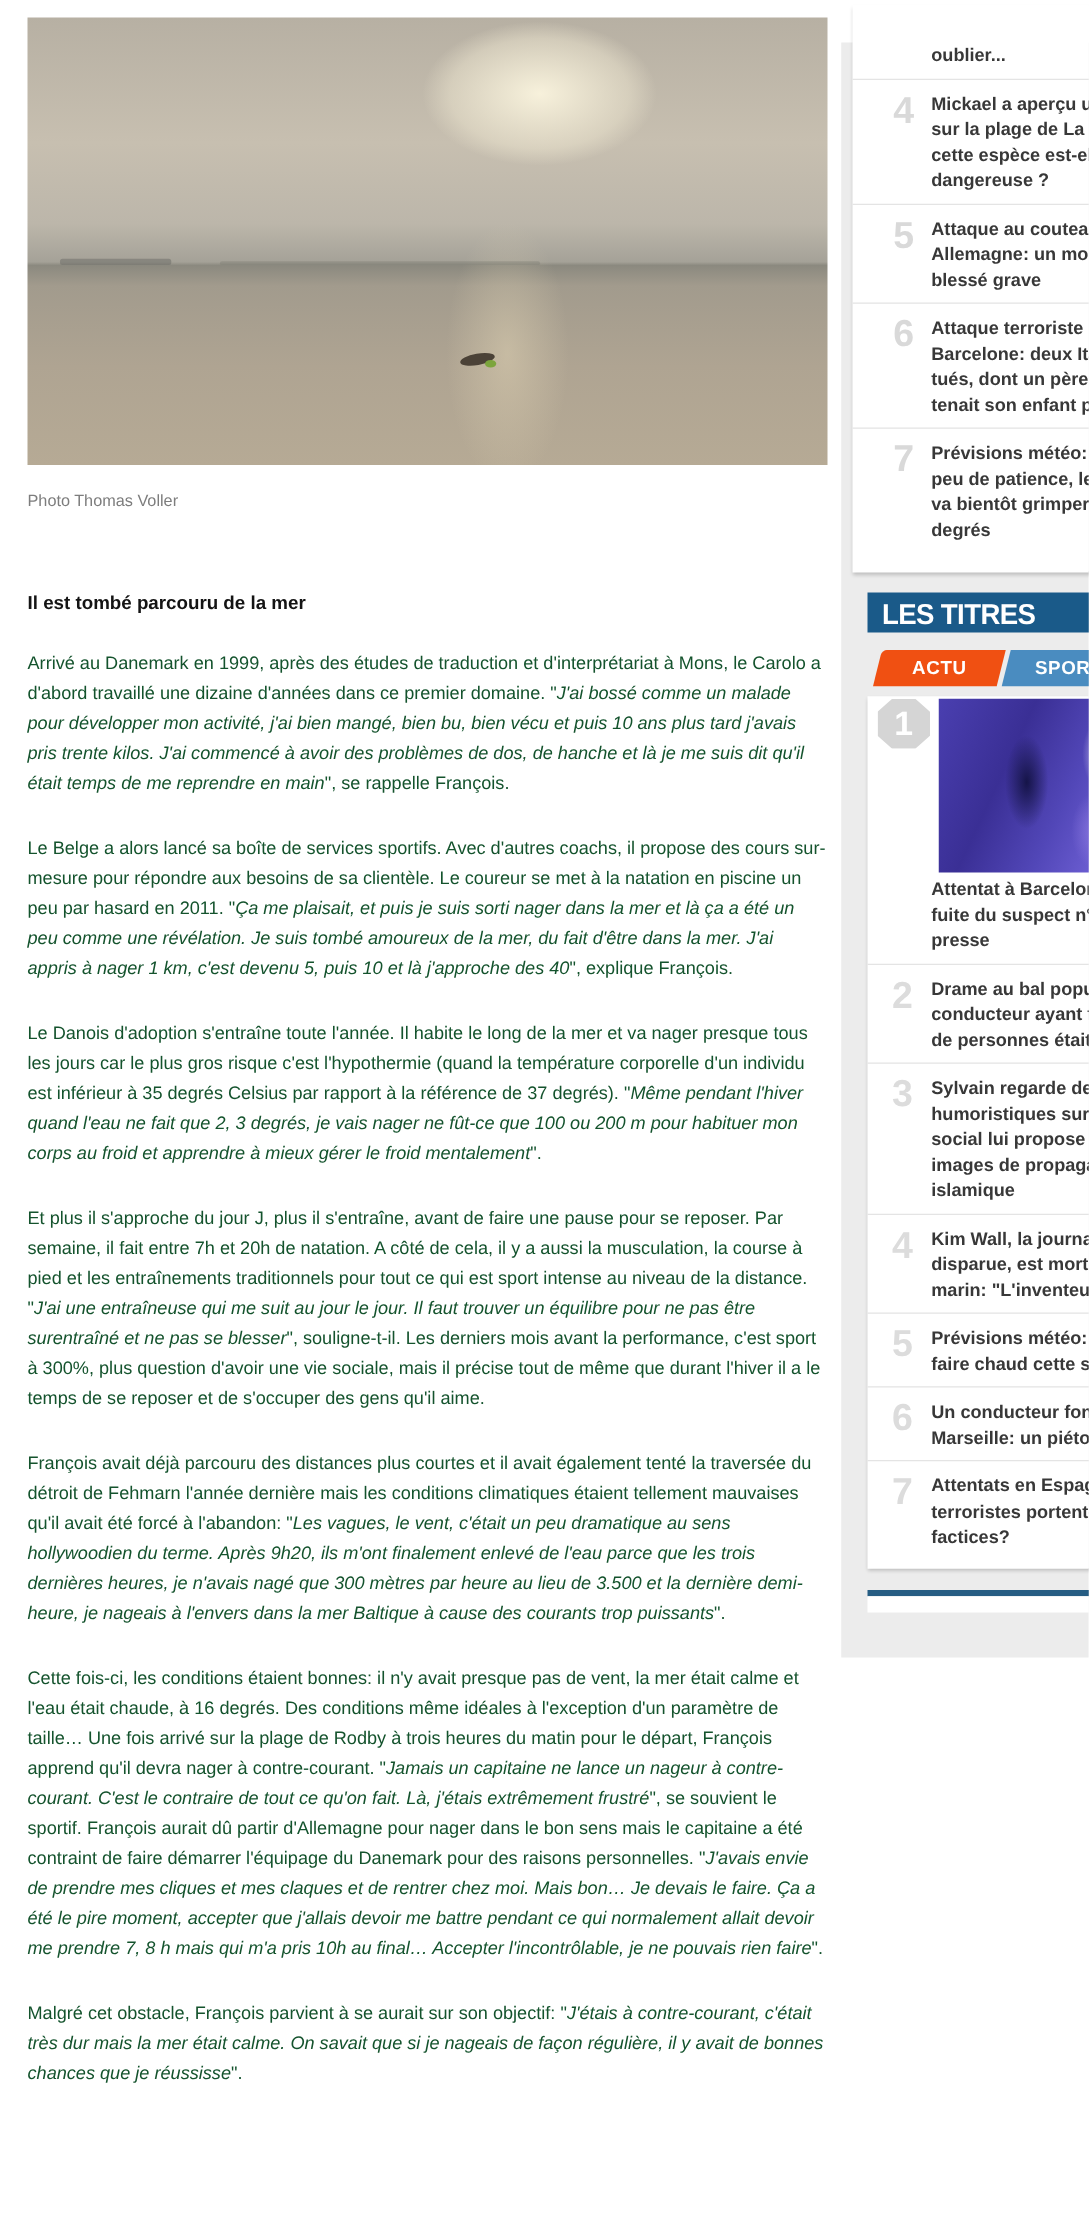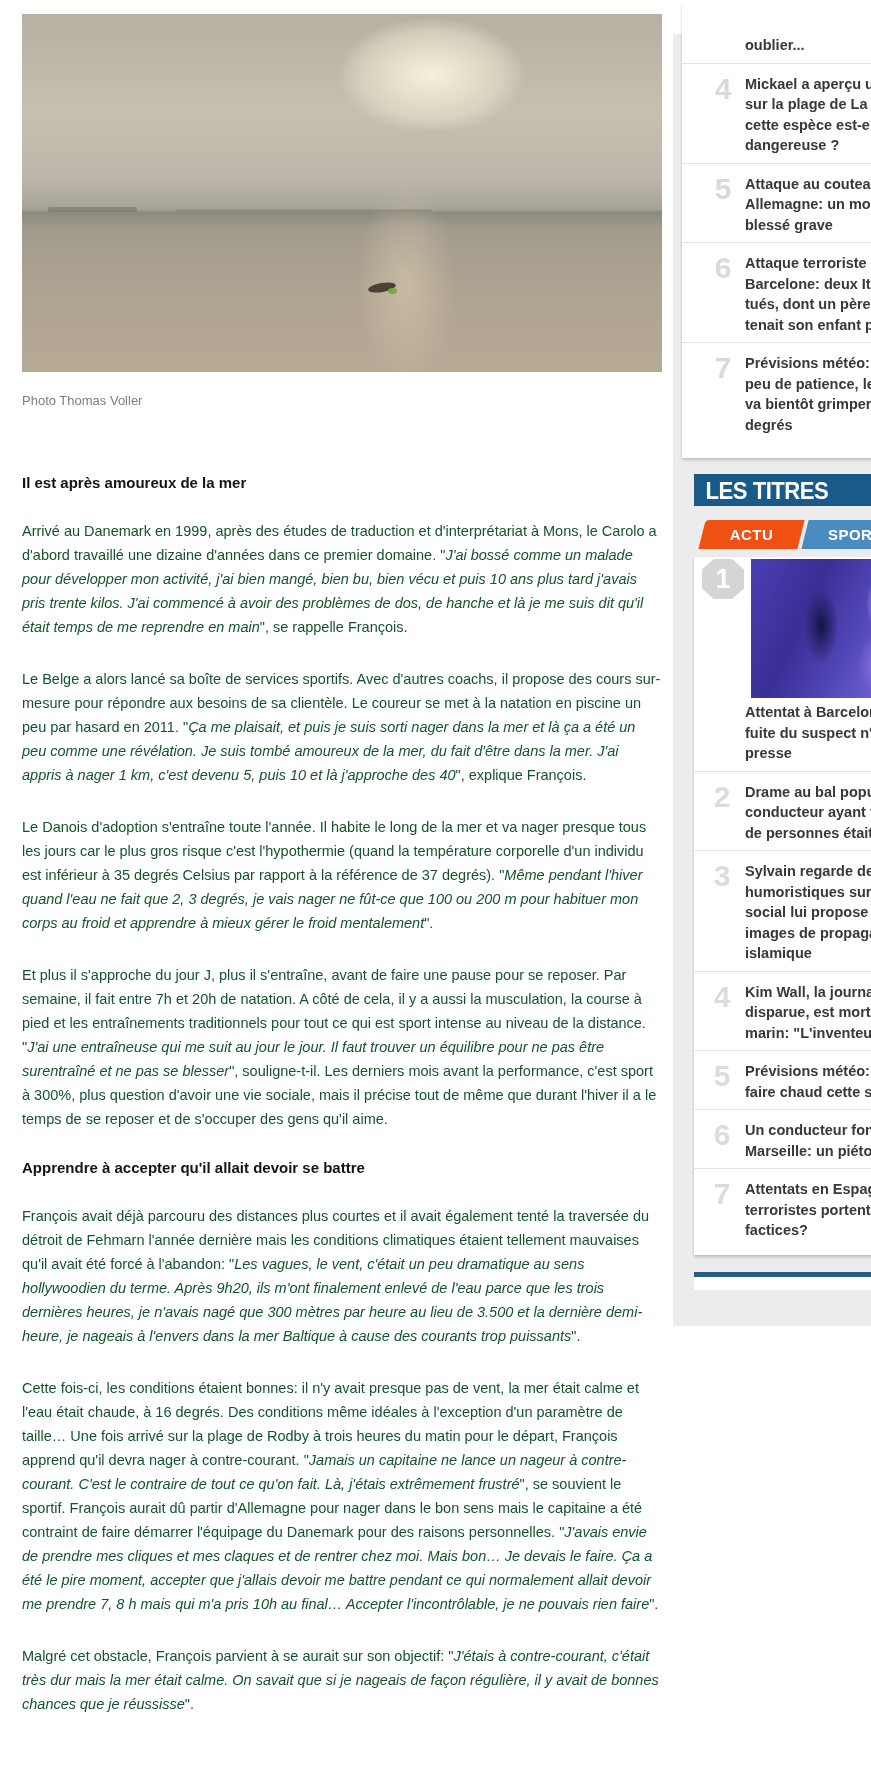--- a/index.html
+++ b/index.html
@@ -74,26 +74,25 @@
 
 <div class="article-col">
   <div class="photo">
     <div class="land"></div>
     <div class="land2"></div>
     <div class="swimmer-body"></div>
     <div class="swimmer-cap"></div>
   </div>
   <div class="caption">Photo Thomas Voller</div>
   <div class="article-body" id="article-blocks">
-      <h2>Il est après amoureux de la mer</h2>
+      <h2>Il est tombé parcouru de la mer</h2>
       <p><span>Arrivé au Danemark en 1999, après des études de traduction et d'interprétariat à Mons, le Carolo a d'abord travaillé une dizaine d'années dans ce premier domaine. "</span><span class="it">J'ai bossé comme un malade pour développer mon activité, j'ai bien mangé, bien bu, bien vécu et puis 10 ans plus tard j'avais pris trente kilos. J'ai commencé à avoir des problèmes de dos, de hanche et là je me suis dit qu'il était temps de me reprendre en main</span><span>", se rappelle François.</span></p>
       <p><span>Le Belge a alors lancé sa boîte de services sportifs. Avec d'autres coachs, il propose des cours sur-mesure pour répondre aux besoins de sa clientèle. Le coureur se met à la natation en piscine un peu par hasard en 2011. "</span><span class="it">Ça me plaisait, et puis je suis sorti nager dans la mer et là ça a été un peu comme une révélation. Je suis tombé amoureux de la mer, du fait d'être dans la mer. J'ai appris à nager 1 km, c'est devenu 5, puis 10 et là j'approche des 40</span><span>", explique François.</span></p>
       <p><span>Le Danois d'adoption s'entraîne toute l'année. Il habite le long de la mer et va nager presque tous les jours car le plus gros risque c'est l'hypothermie (quand la température corporelle d'un individu est inférieur à 35 degrés Celsius par rapport à la référence de 37 degrés). "</span><span class="it">Même pendant l'hiver quand l'eau ne fait que 2, 3 degrés, je vais nager ne fût-ce que 100 ou 200 m pour habituer mon corps au froid et apprendre à mieux gérer le froid mentalement</span><span>".</span></p>
       <p><span>Et plus il s'approche du jour J, plus il s'entraîne, avant de faire une pause pour se reposer. Par semaine, il fait entre 7h et 20h de natation. A côté de cela, il y a aussi la musculation, la course à pied et les entraînements traditionnels pour tout ce qui est sport intense au niveau de la distance. "</span><span class="it">J'ai une entraîneuse qui me suit au jour le jour. Il faut trouver un équilibre pour ne pas être surentraîné et ne pas se blesser</span><span>", souligne-t-il. Les derniers mois avant la performance, c'est sport à 300%, plus question d'avoir une vie sociale, mais il précise tout de même que durant l'hiver il a le temps de se reposer et de s'occuper des gens qu'il aime.</span></p>
-      <h2>Apprendre à accepter qu'il allait devoir se battre</h2>
       <p><span>François avait déjà parcouru des distances plus courtes et il avait également tenté la traversée du détroit de Fehmarn l'année dernière mais les conditions climatiques étaient tellement mauvaises qu'il avait été forcé à l'abandon: "</span><span class="it">Les vagues, le vent, c'était un peu dramatique au sens hollywoodien du terme. Après 9h20, ils m'ont finalement enlevé de l'eau parce que les trois dernières heures, je n'avais nagé que 300 mètres par heure au lieu de 3.500 et la dernière demi-heure, je nageais à l'envers dans la mer Baltique à cause des courants trop puissants</span><span>".</span></p>
       <p><span>Cette fois-ci, les conditions étaient bonnes: il n'y avait presque pas de vent, la mer était calme et l'eau était chaude, à 16 degrés. Des conditions même idéales à l'exception d'un paramètre de taille… Une fois arrivé sur la plage de Rodby à trois heures du matin pour le départ, François apprend qu'il devra nager à contre-courant. "</span><span class="it">Jamais un capitaine ne lance un nageur à contre-courant. C'est le contraire de tout ce qu'on fait. Là, j'étais extrêmement frustré</span><span>", se souvient le sportif. François aurait dû partir d'Allemagne pour nager dans le bon sens mais le capitaine a été contraint de faire démarrer l'équipage du Danemark pour des raisons personnelles. "</span><span class="it">J'avais envie de prendre mes cliques et mes claques et de rentrer chez moi. Mais bon… Je devais le faire. Ça a été le pire moment, accepter que j'allais devoir me battre pendant ce qui normalement allait devoir me prendre 7, 8 h mais qui m'a pris 10h au final… Accepter l'incontrôlable, je ne pouvais rien faire</span><span>".</span></p>
       <p><span>Malgré cet obstacle, François parvient à se aurait sur son objectif: "</span><span class="it">J'étais à contre-courant, c'était très dur mais la mer était calme. On savait que si je nageais de façon régulière, il y avait de bonnes chances que je réussisse</span><span>".</span></p>
     </div>
 </div>
 
 <div class="sidebar-region">
 
   <div class="top-card">
     <div class="side-partial">oublier...</div>

